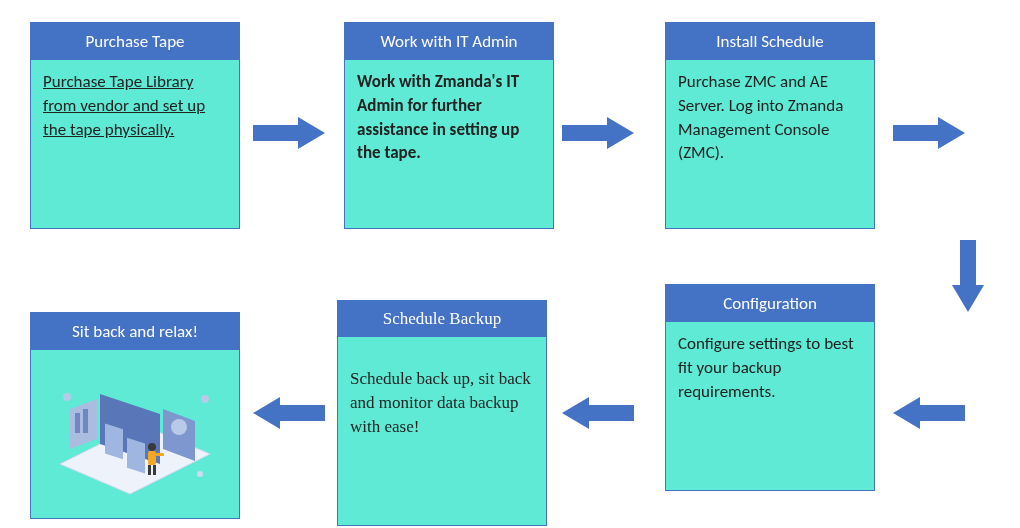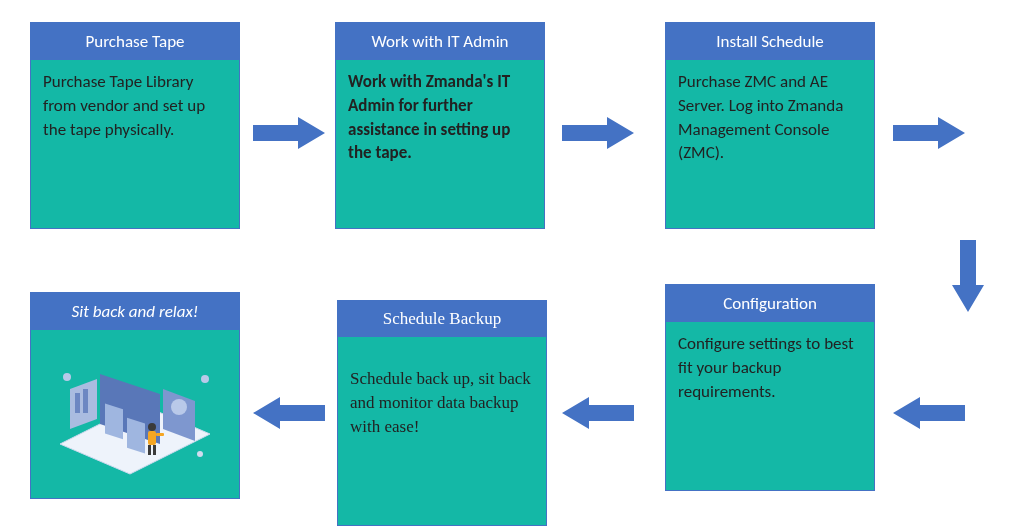--- a/index.html
+++ b/index.html
@@ -8,21 +8,21 @@
     background: #ffffff;
     width: 1020px;
     height: 528px;
     position: relative;
     overflow: hidden;
   }
   .step-box {
     position: absolute;
     width: 210px;
     border: 1.5px solid #4472c4;
-    background: #14b8a6;
+    background: #5eead4;
   }
   .step-header {
     background: #4472c4;
     color: #ffffff;
     text-align: center;
     padding: 8px 4px;
     font-size: 17px;
     font-weight: 400;
   }
   .step-body {
@@ -39,34 +39,34 @@
   .illus {
     display: block;
     margin: 0 auto;
   }
 </style>
 </head>
 <body>
 
 <div class="step-box" style="left:30px; top:22px;">
   <div class="step-header">Purchase Tape</div>
-  <div class="step-body" style="height:168px;">Purchase Tape Library from vendor and set up the tape physically.</div>
+  <div class="step-body" style="height:168px;text-decoration:underline;">Purchase Tape Library from vendor and set up the tape physically.</div>
 </div>
 
-<div class="step-box" style="left:335px; top:22px;">
+<div class="step-box" style="left:344px; top:22px;">
   <div class="step-header">Work with IT Admin</div>
   <div class="step-body" style="height:168px;font-weight:bold;">Work with Zmanda's  IT Admin for further assistance in setting up the tape.</div>
 </div>
 
 <div class="step-box" style="left:665px; top:22px;">
   <div class="step-header">Install Schedule</div>
   <div class="step-body" style="height:168px;">Purchase ZMC and AE Server. Log into Zmanda Management Console (ZMC).</div>
 </div>
 
-<div class="step-box" style="left:30px; top:292px;font-style:italic;">
+<div class="step-box" style="left:30px; top:312px;">
   <div class="step-header">Sit back and relax!</div>
   <div class="step-body" style="height:168px; display:flex; align-items:center; justify-content:center;">
 
     <svg class="illus" width="180" height="130" viewBox="0 0 180 130">
 
       <polygon points="15,95 95,55 165,85 85,125" fill="#eef3fb" stroke="#cdd9ee"></polygon>
 
       <polygon points="55,25 115,45 115,95 55,75" fill="#5977b8"></polygon>
       <rect x="60" y="35" width="18" height="30" fill="#9fb6e0" transform="skewY(18)"></rect>
       <rect x="82" y="42" width="18" height="30" fill="#9fb6e0" transform="skewY(18)"></rect>

